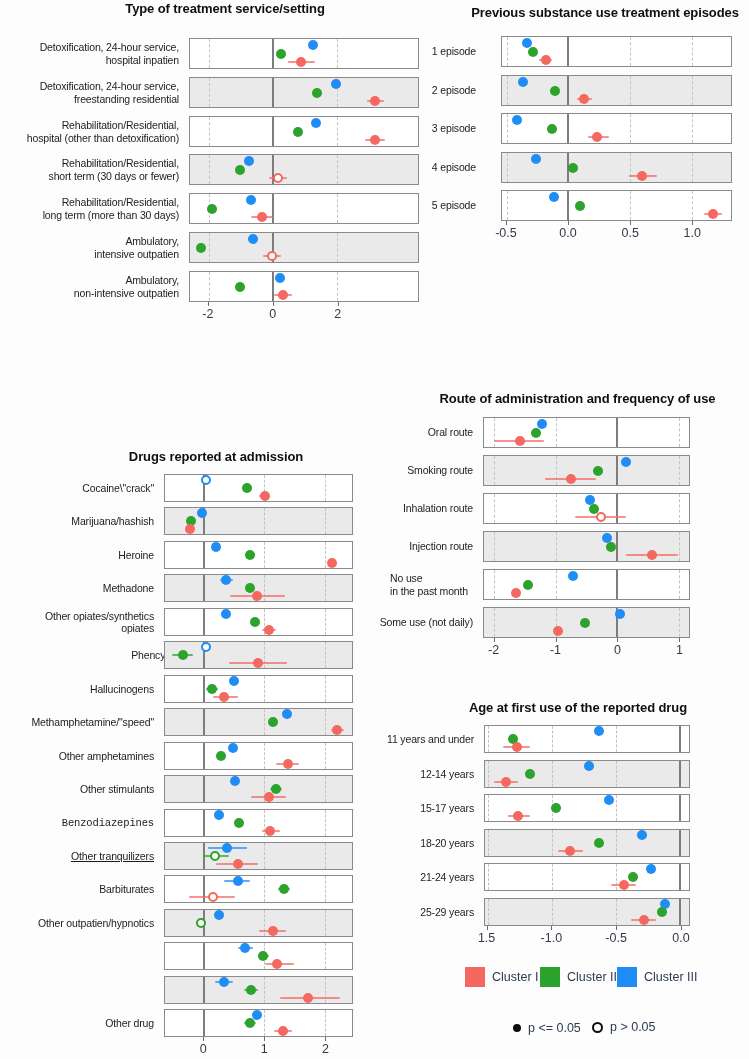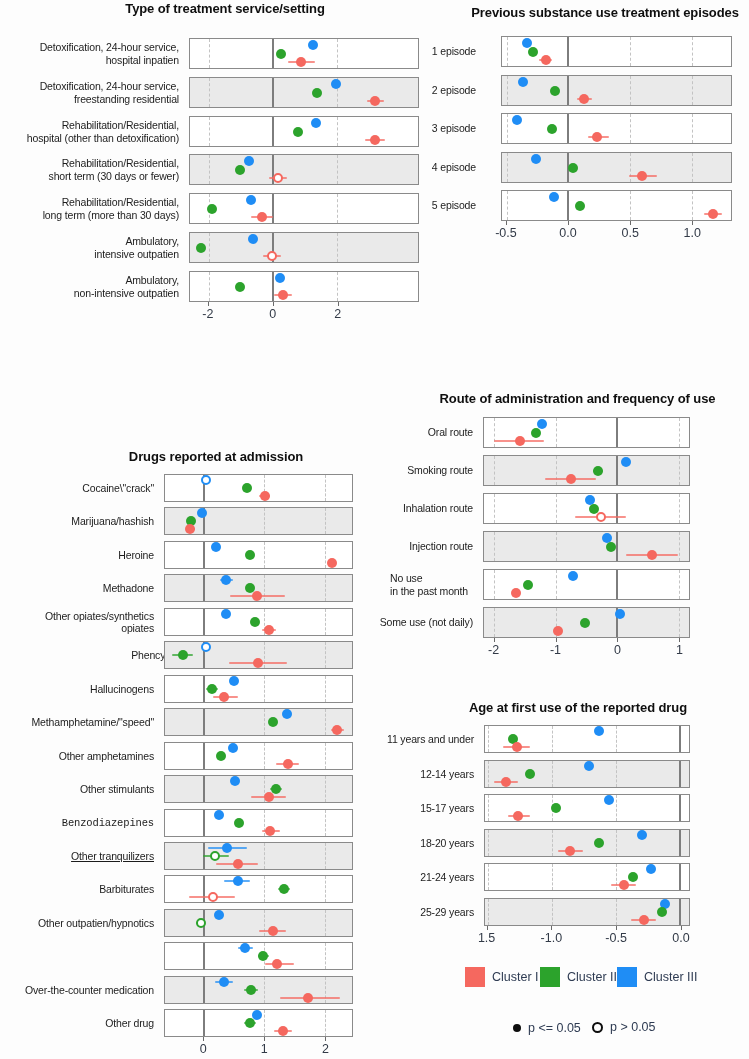--- a/index.html
+++ b/index.html
@@ -389,23 +389,20 @@
         <div class="zero-line" style="left: calc(20.712% - 1px); background: rgb(125, 125, 125);"></div>
         <div class="gridline" style="left: 53.0744%; border-left-color: rgb(195, 195, 195);"></div>
         <div class="gridline" style="left: 85.4369%; border-left-color: rgb(195, 195, 195);"></div>
         <div class="err-bar" style="left: 38.835%; width: 8.09061%; top: 4.32px; background: rgb(31, 141, 245);"></div>
         <div class="dot" style="left: 42.7184%; top: 5.32px; background: rgb(31, 141, 245);"></div>
         <div class="err-bar" style="left: 49.5146%; width: 6.14887%; top: 12.16px; background: rgb(44, 163, 44);"></div>
         <div class="dot" style="left: 52.4272%; top: 13.16px; background: rgb(44, 163, 44);"></div>
         <div class="err-bar" style="left: 53.3981%; width: 15.534%; top: 20px; background: rgb(245, 104, 95);"></div>
         <div class="dot" style="left: 59.8706%; top: 21px; background: rgb(245, 104, 95);"></div>
       </div>
-      <div class="row-label" style="left: 0px; top: 533px; width: 160px; height: 34px;">
-        <span>Over-the-counter medication</span>
-      </div>
       <div class="row-box" style="left: 164px; top: 536px; width: 189px; height: 28px; background: rgb(234, 234, 234); border-color: rgb(138, 138, 138);">
         <div class="zero-line" style="left: calc(20.712% - 1px); background: rgb(125, 125, 125);"></div>
         <div class="gridline" style="left: 53.0744%; border-left-color: rgb(195, 195, 195);"></div>
         <div class="gridline" style="left: 85.4369%; border-left-color: rgb(195, 195, 195);"></div>
         <div class="err-bar" style="left: 26.8608%; width: 9.38511%; top: 4.32px; background: rgb(31, 141, 245);"></div>
         <div class="dot" style="left: 31.3916%; top: 5.32px; background: rgb(31, 141, 245);"></div>
         <div class="err-bar" style="left: 42.3948%; width: 7.11974%; top: 12.16px; background: rgb(44, 163, 44);"></div>
         <div class="dot" style="left: 45.9547%; top: 13.16px; background: rgb(44, 163, 44);"></div>
         <div class="err-bar" style="left: 61.4887%; width: 32.0388%; top: 20px; background: rgb(245, 104, 95);"></div>
         <div class="dot" style="left: 76.699%; top: 21px; background: rgb(245, 104, 95);"></div>

